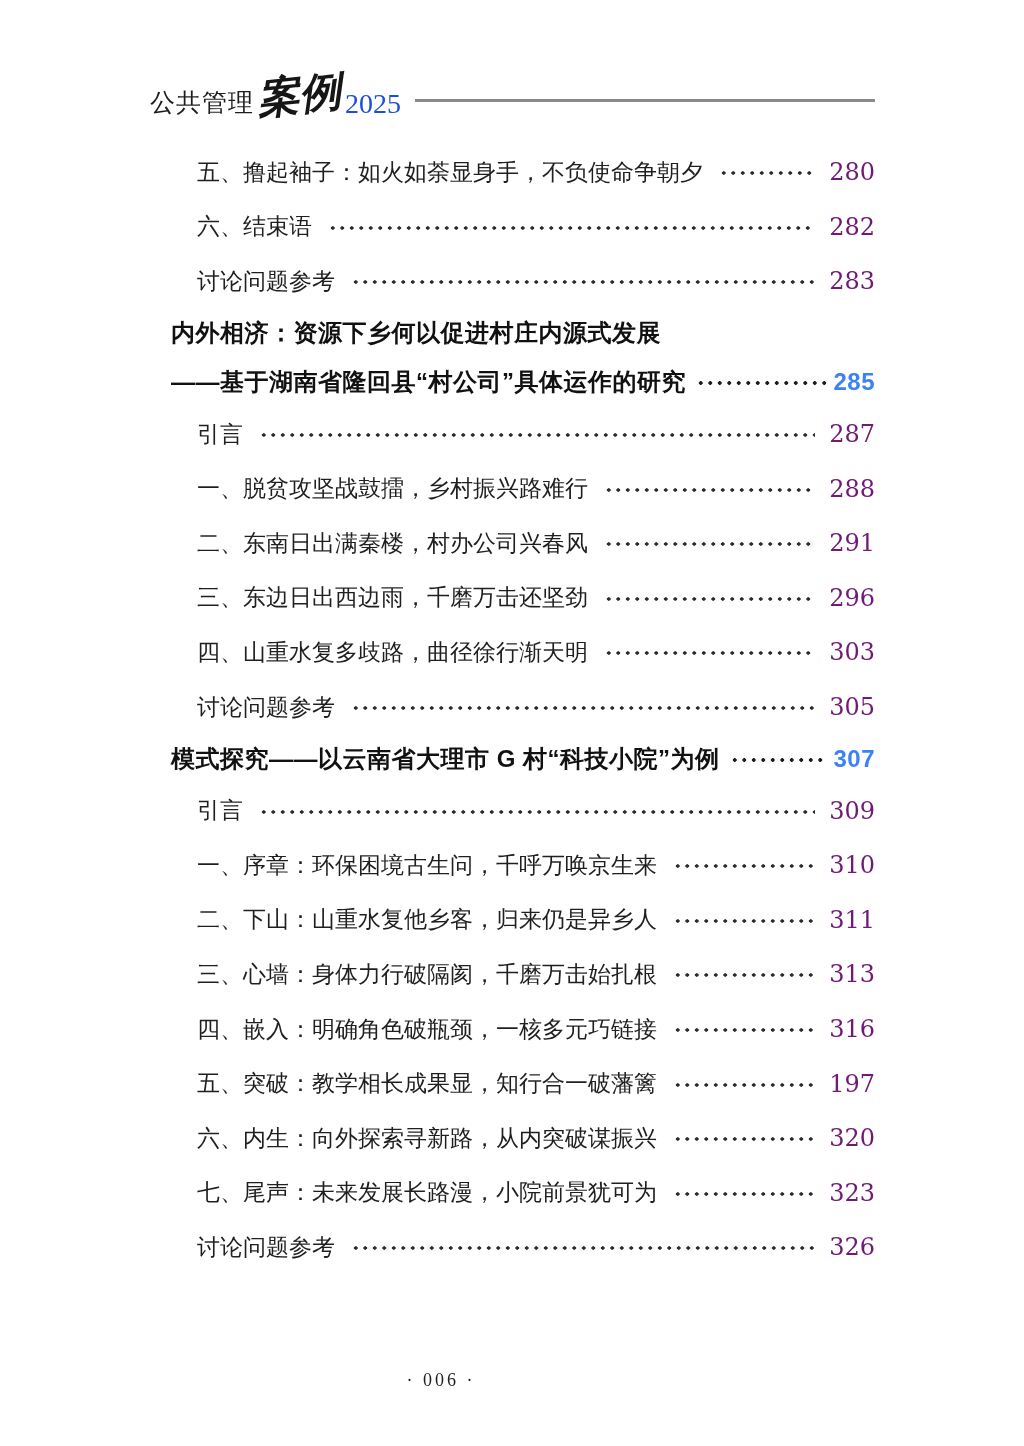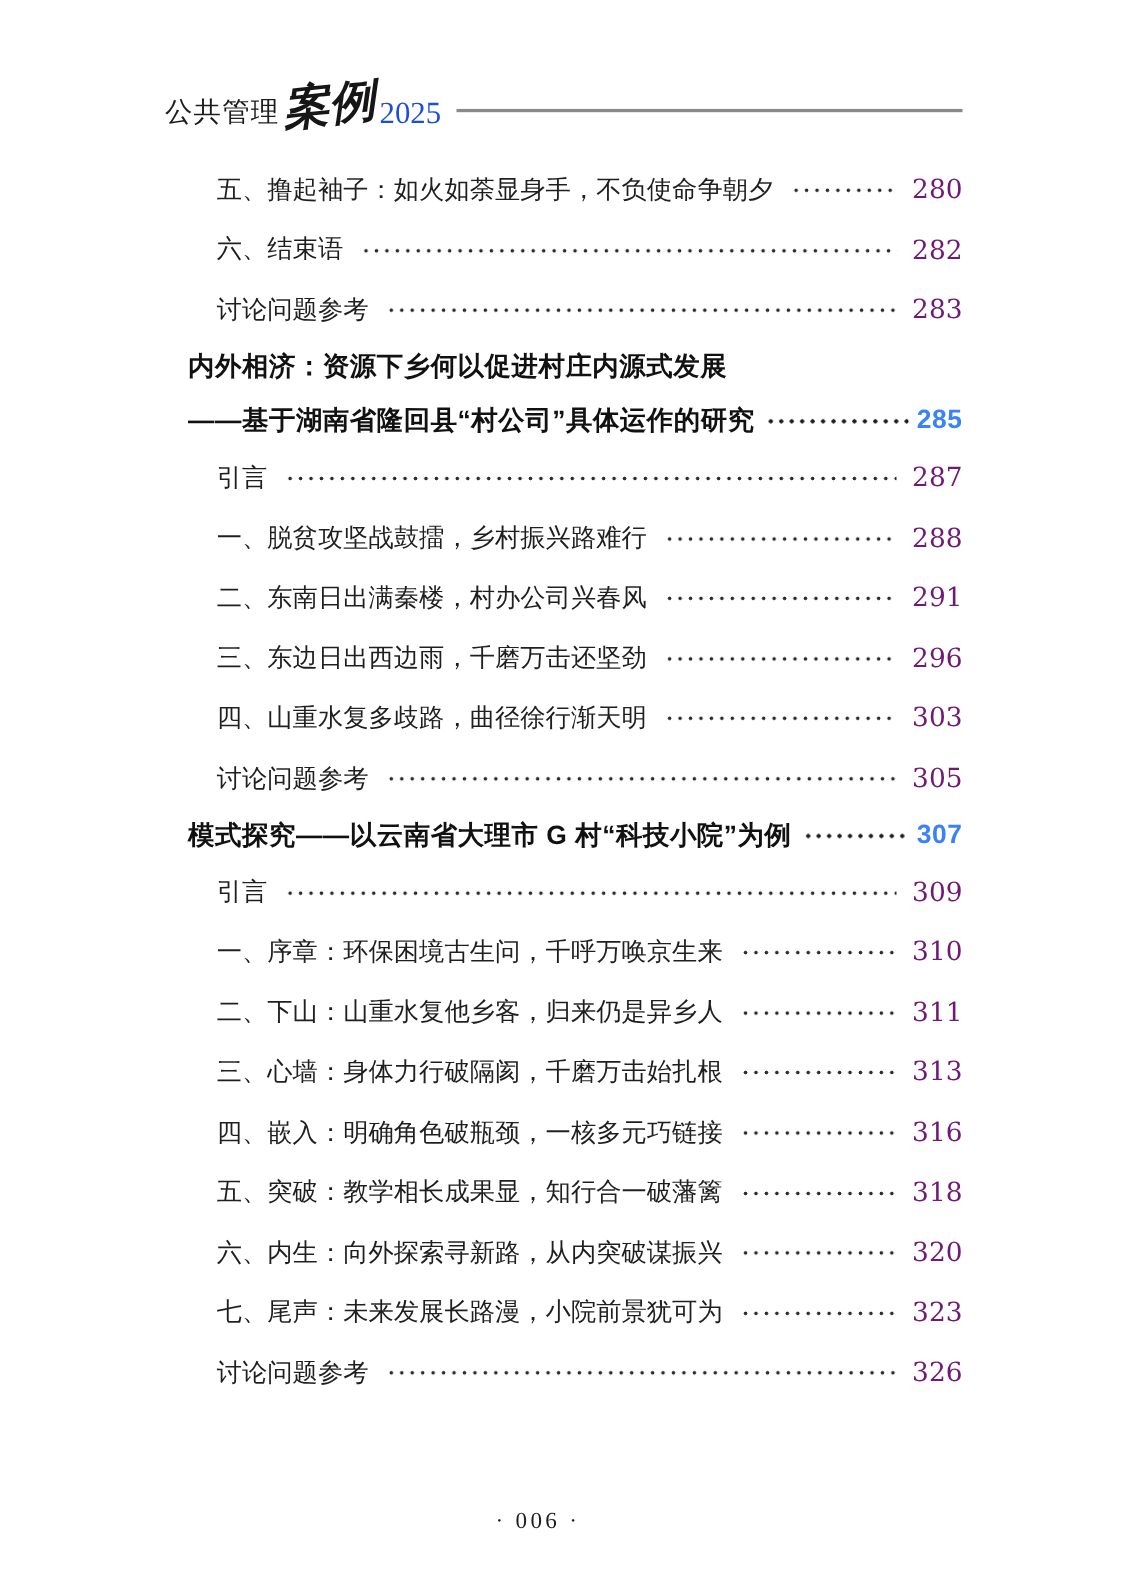--- a/index.html
+++ b/index.html
@@ -120,24 +120,23 @@
     color: #3b82f6;
   }
 
   
   .footer {
     position: absolute;
     left: 0;
     width: 100%;
     top: 1370px;
     text-align: center;
-    font-size: 21px;
+    font-size: 18px;
     letter-spacing: 3px;
     color: #1f1f1f;
-    margin-left: 48px;
   }
 </style>
 </head>
 <body>
 
 <div class="page">
 
   <div class="header">
     <span class="brand-text">公共管理</span>
     <span class="brand-script">案例</span>
@@ -225,21 +224,21 @@
         <span class="page-num">313</span>
       </div>
       <div class="row entry">
         <span class="title">四、嵌入：明确角色破瓶颈，一核多元巧链接</span>
         <span class="leader"></span>
         <span class="page-num">316</span>
       </div>
       <div class="row entry">
         <span class="title">五、突破：教学相长成果显，知行合一破藩篱</span>
         <span class="leader"></span>
-        <span class="page-num">318</span>
+        <span class="page-num">197</span>
       </div>
       <div class="row entry">
         <span class="title">六、内生：向外探索寻新路，从内突破谋振兴</span>
         <span class="leader"></span>
         <span class="page-num">320</span>
       </div>
       <div class="row entry">
         <span class="title">七、尾声：未来发展长路漫，小院前景犹可为</span>
         <span class="leader"></span>
         <span class="page-num">323</span>

